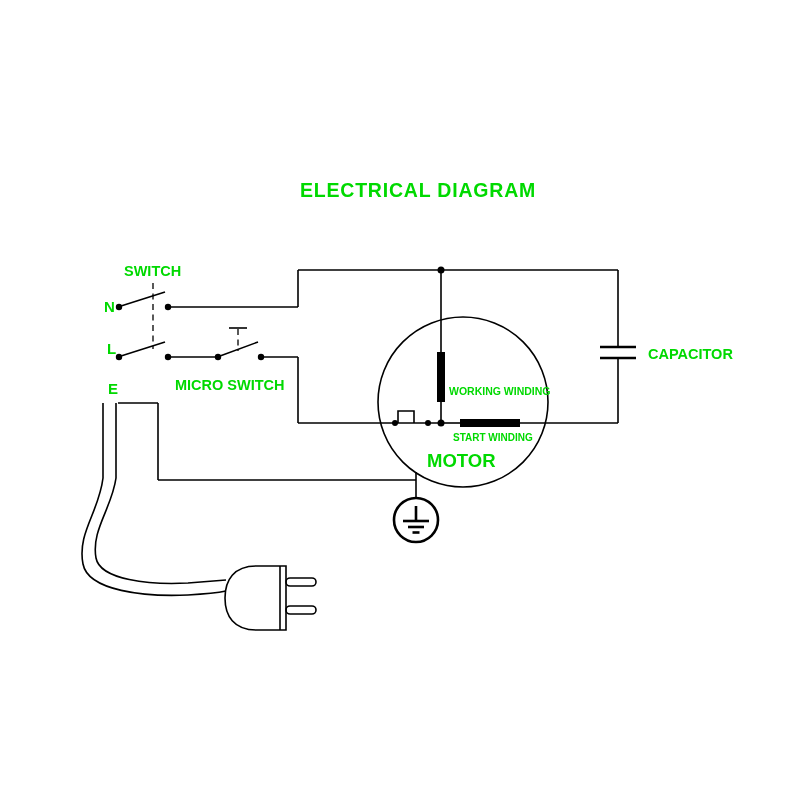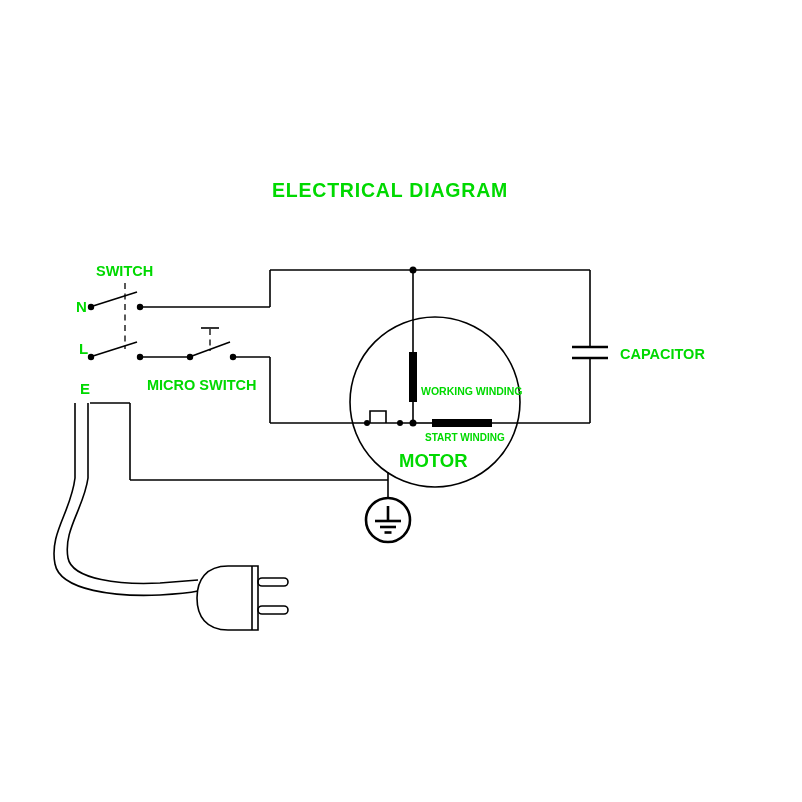--- a/index.html
+++ b/index.html
@@ -1,20 +1,21 @@
 <!DOCTYPE html>
 <html><head>
 <meta charset="utf-8">
 <style>
   html,body { margin:0; padding:0; background:#ffffff; }
   .canvas {
     position:relative;
     width:726px; height:802px;
     background:#ffffff;
     overflow:hidden;
+    margin-left:28px;
   }
   svg { display:block; }
   .wire   { stroke:#000000; stroke-width:1.6; fill:none; }
   .thick  { stroke:#000000; stroke-width:2.6; fill:none; }
   .dashed { stroke:#000000; stroke-width:1.3; fill:none; stroke-dasharray:6 4.5; }
   .dot    { fill:#000000; stroke:none; }
   .bar    { fill:#000000; stroke:none; }
   .glabel {
     font-family:"Liberation Sans", sans-serif;
     font-weight:700;

